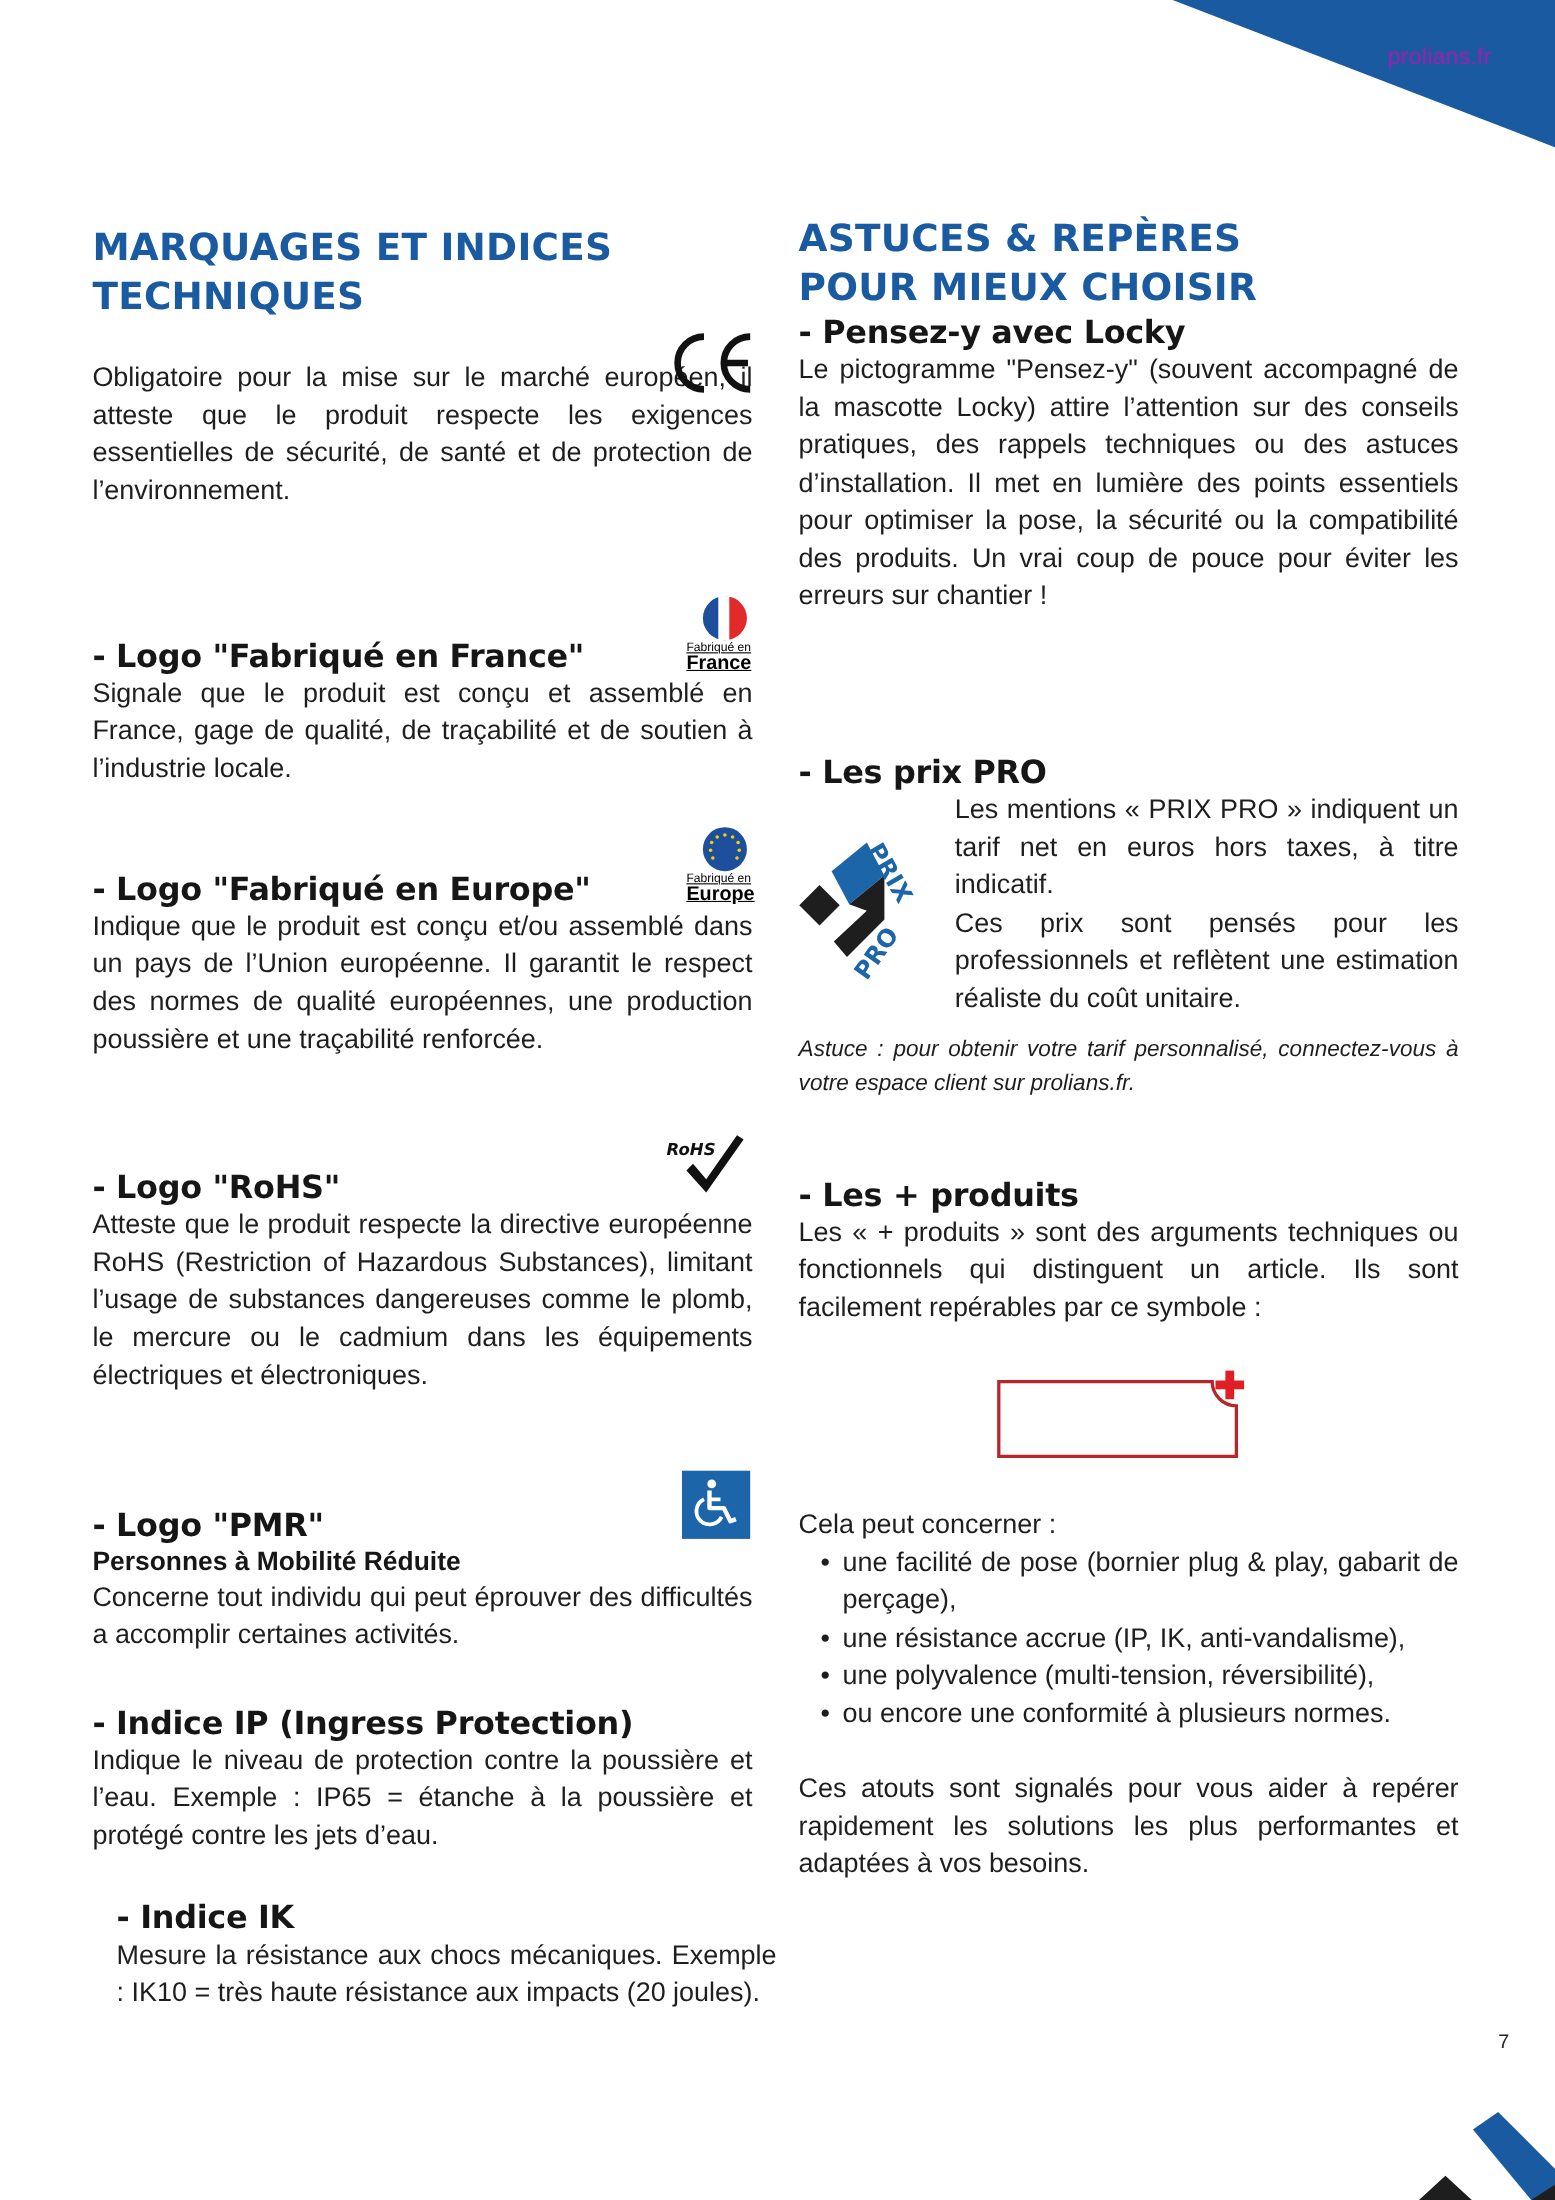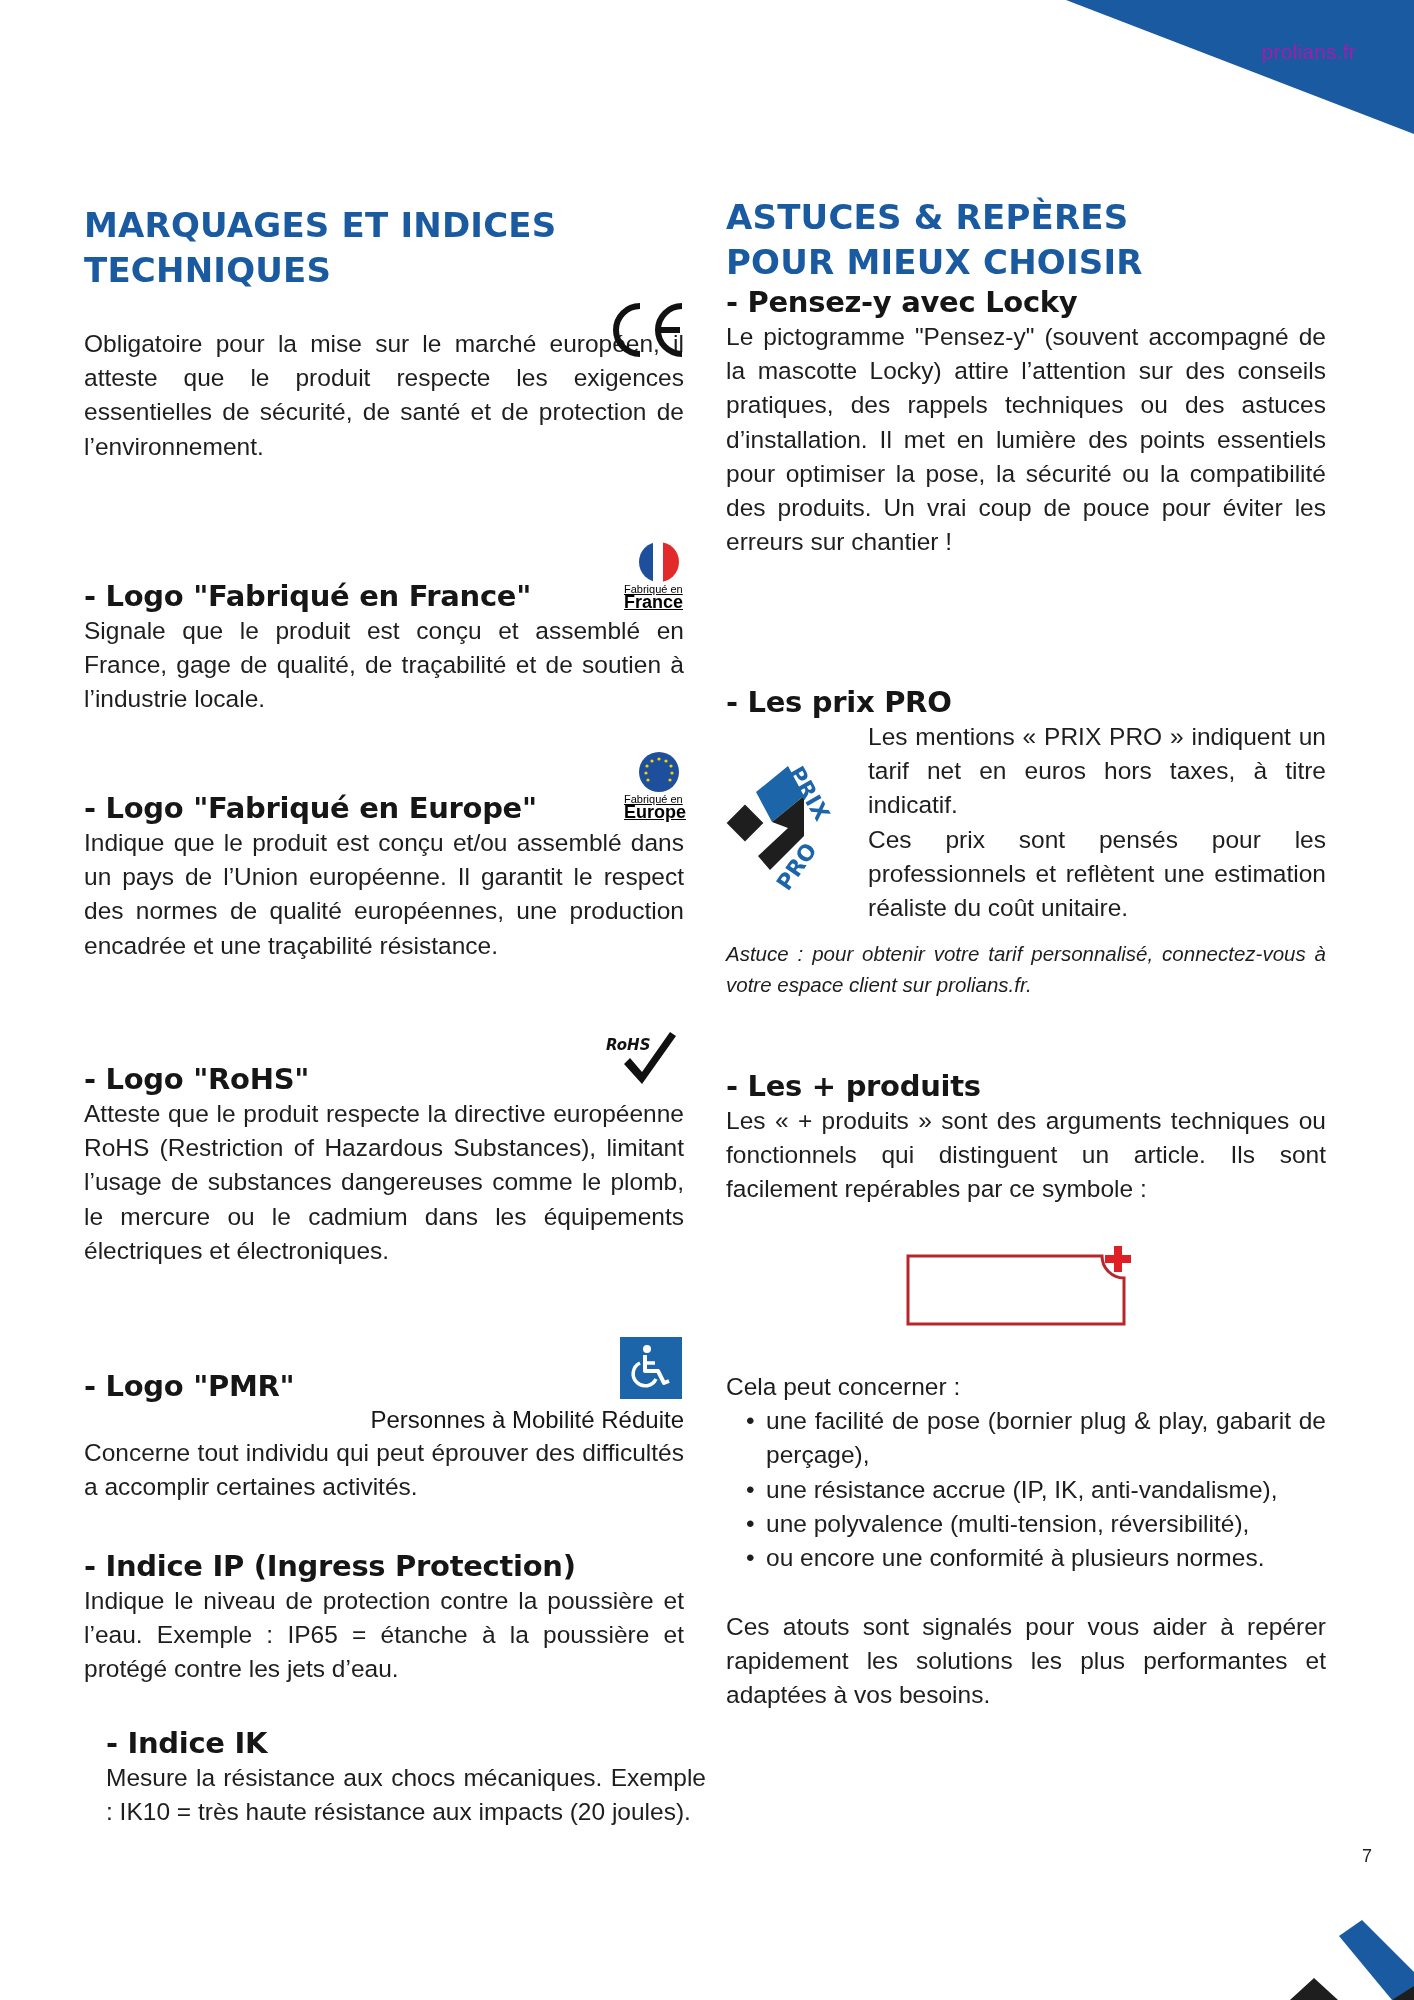--- a/index.html
+++ b/index.html
@@ -25,23 +25,22 @@
     letter-spacing: 0.2px; text-transform: uppercase; width: 600px;
     font-family: "DejaVu Sans", sans-serif;
   }
   .item { position: absolute; left: 0; width: 600px; }
   .item h2 {
     margin: 0; font-size: 29px; line-height: 36px; font-weight: 700;
     color: #161616; font-family: "DejaVu Sans", sans-serif;
     letter-spacing: -0.3px;
   }
   .item h3 {
-    margin: 0; font-size: 24px; line-height: 32px; font-weight: 400; color: #161616;
+    margin: 0; font-size: 24px; line-height: 32px; font-weight: 700; color: #161616;
     font-family: "Liberation Sans", sans-serif;
-    text-align: right;
   }
   .item p {
     margin: 0; font-size: 24.5px; line-height: 34.2px; text-align: justify;
     text-align-last: left; color: #1e1e1e;
   }
   .item p.astuce { font-style: italic; font-size: 20.5px; line-height: 31px; }
 
   .logo { position: absolute; }
   .ce-mark { font-family: "DejaVu Sans", sans-serif; font-size: 62px; line-height: 62px; color: #111; letter-spacing: 4px; font-weight: 400; }
 
@@ -103,21 +102,21 @@
       <rect x="31" y="2" width="8" height="40" fill="#ffffff"></rect>
     </svg>
     <div class="badge-label" style="left:0; top:43px;">
       <span class="small">Fabriqué en</span>
       <span class="big">France</span>
     </div>
   </div>
 
   <div class="item" style="top:790px;">
     <h2>- Logo "Fabriqué en Europe"</h2>
-    <p>Indique que le produit est conçu et/ou assemblé dans un pays de l’Union européenne. Il garantit le respect des normes de qualité européennes, une production encadrée et une traçabilité résistance.</p>
+    <p>Indique que le produit est conçu et/ou assemblé dans un pays de l’Union européenne. Il garantit le respect des normes de qualité européennes, une production poussière et une traçabilité renforcée.</p>
   </div>
   <div class="logo" style="left:540px; top:750px; width:70px; height:72px;">
     <svg width="70" height="44" viewBox="0 0 70 44" style="position:absolute; left:0; top:0;">
       <circle cx="35" cy="22" r="20" fill="#1d4f9c"></circle>
       <g fill="#f5d400">
         <circle cx="35" cy="9" r="1.6"></circle>
           <circle cx="42" cy="11" r="1.6"></circle>
           <circle cx="47" cy="16" r="1.6"></circle>
         <circle cx="48" cy="23" r="1.6"></circle>
           <circle cx="46" cy="30" r="1.6"></circle>

